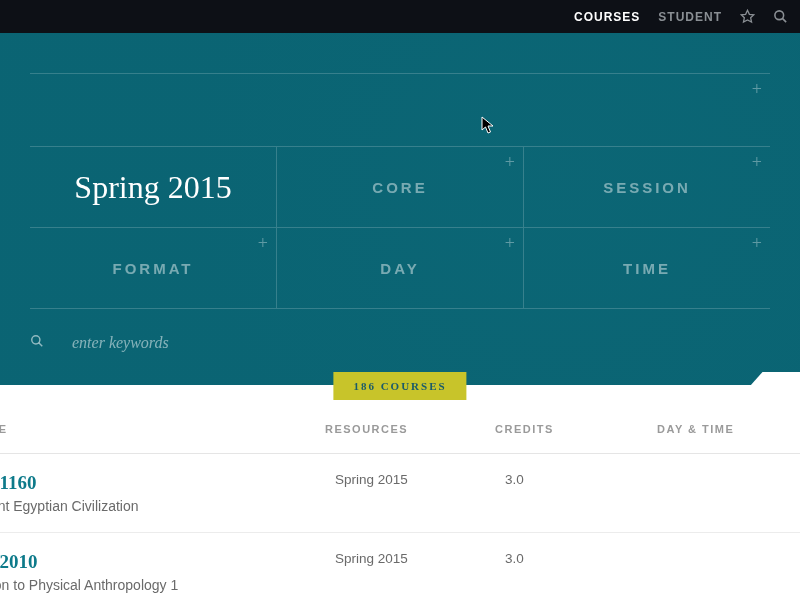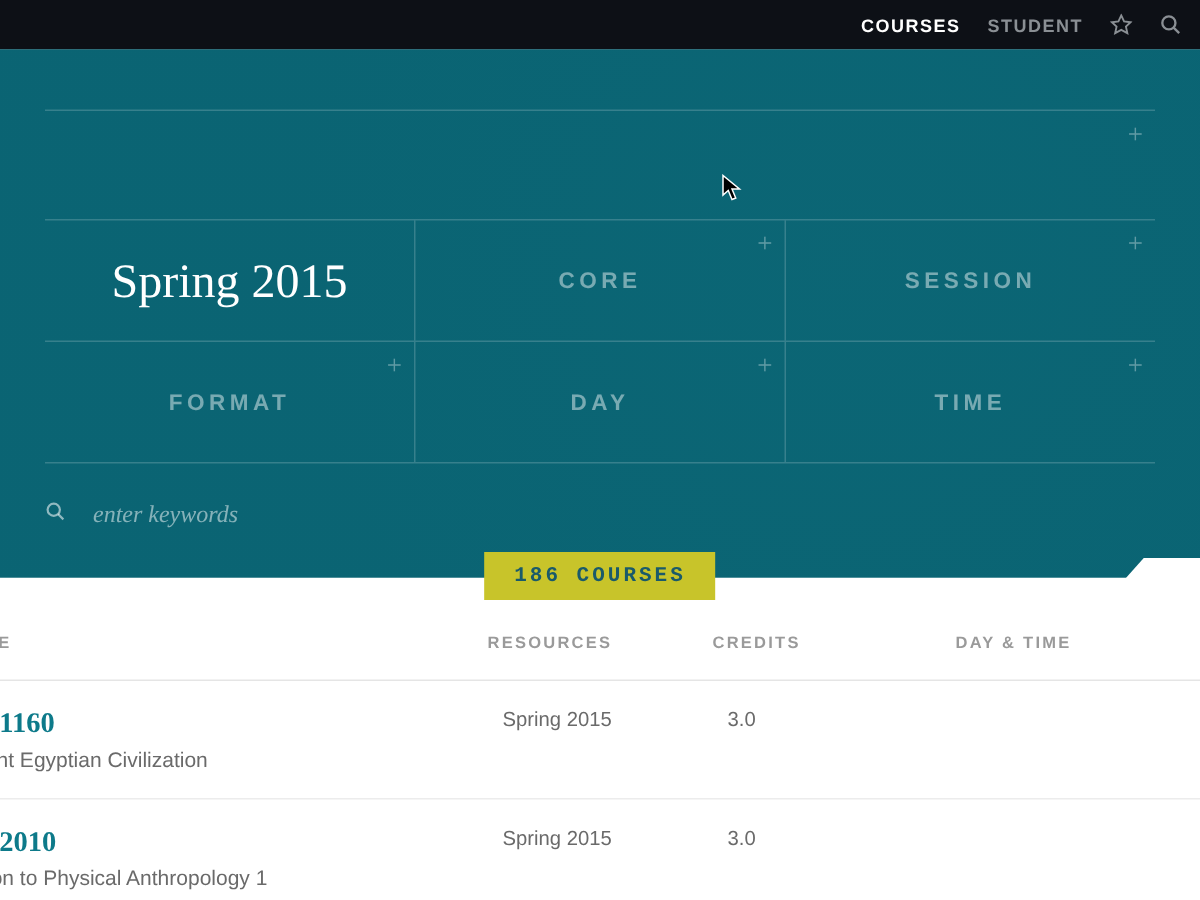--- a/index.html
+++ b/index.html
@@ -83,21 +83,21 @@
     top: 6px;
     right: 8px;
     color: rgba(255,255,255,0.35);
     font-size: 18px;
     font-weight: 300;
     line-height: 1;
   }
   .search-row {
     display: flex;
     align-items: center;
-    gap: 18px;
+    gap: 28px;
   }
   .search-icon-hero {
     color: rgba(255,255,255,0.55);
   }
   .search-input {
     background: transparent;
     border: none;
     outline: none;
     color: #fff;
     font-family: Georgia, serif;
@@ -106,22 +106,22 @@
     flex: 1;
   }
   .search-input::placeholder { color: rgba(255,255,255,0.5); }
   .count-badge {
     position: absolute;
     left: 50%;
     transform: translateX(-50%);
     bottom: -15px;
     background: #c8c42a;
     color: #1a5a6a;
-    font-family: Liberation Mono, monospace;
-    font-size: 14px;
+    font-family: Liberation Serif, serif;
+    font-size: 11px;
     font-weight: 700;
     letter-spacing: 2px;
     padding: 8px 20px;
   }
   .notch {
     position: absolute;
     right: 0;
     bottom: -1px;
     width: 50px;
     height: 14px;
@@ -131,21 +131,21 @@
   .results {
     padding: 38px 0 0 0;
     font-family: -apple-system, Helvetica, Arial, sans-serif;
   }
   .results-header, .result-row {
     display: flex;
     padding-left: 0;
   }
   .col-course { flex: 0 0 335px; padding-left: 0; }
   .col-sem { flex: 0 0 150px; }
-  .col-credits { flex: 0 0 150px; }
+  .col-credits { flex: 0 0 150px; margin-left: 20px; }
   .col-daytime { flex: 1; padding-left: 12px; }
   .results-header {
     color: #9a9a9a;
     font-size: 11px;
     font-weight: 700;
     letter-spacing: 1.5px;
     padding-bottom: 18px;
     border-bottom: 1px solid #e5e5e5;
   }
   .results-header .col-course { text-align: left; padding-left: 0; margin-left: -10px;}

